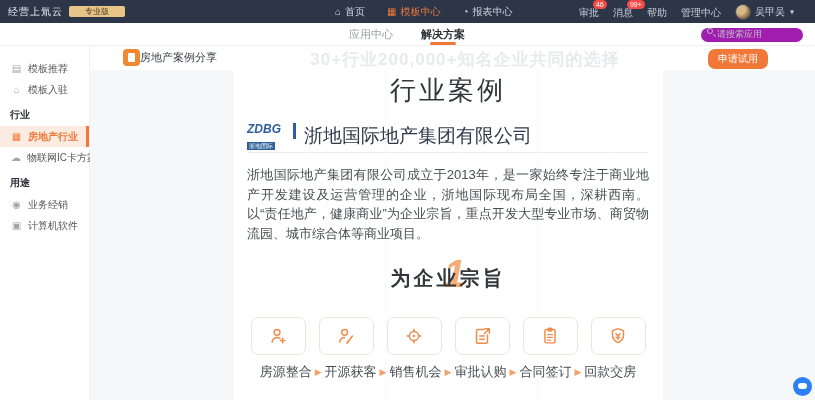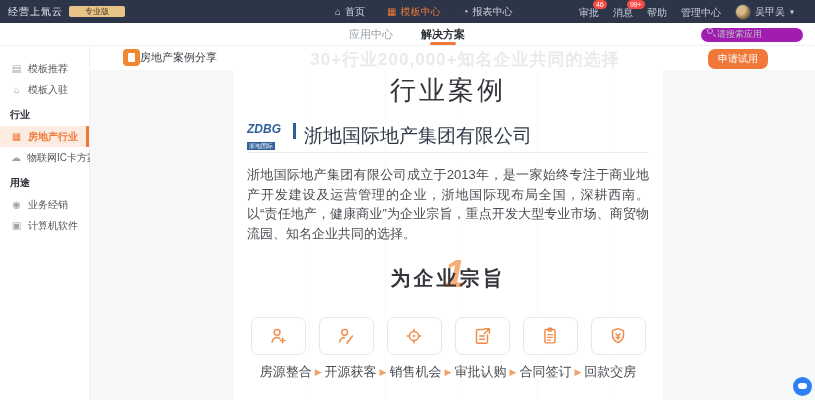--- a/index.html
+++ b/index.html
@@ -202,21 +202,21 @@
 
       <div class="company-row">
         <div class="logo-block">
           <div class="logo-top">ZDBG</div>
           <div class="logo-bottom">浙地国际</div>
         </div>
         <div class="logo-bar"></div>
         <div class="company-name">浙地国际地产集团有限公司</div>
       </div>
 
-      <p class="company-desc">浙地国际地产集团有限公司成立于2013年，是一家始终专注于商业地产开发建设及运营管理的企业，浙地国际现布局全国，深耕西南。以“责任地产，健康商业”为企业宗旨，重点开发大型专业市场、商贸物流园、知名企业共同的选择。</p>
+      <p class="company-desc">浙地国际地产集团有限公司成立于2013年，是一家始终专注于商业地产开发建设及运营管理的企业，浙地国际现布局全国，深耕西南。以“责任地产，健康商业”为企业宗旨，重点开发大型专业市场、商贸物流园、城市综合体等商业项目。</p>
 
       <div class="process-title-wrap">
         <span class="process-number">1</span>
         <span class="process-title">为企业宗旨</span>
       </div>
 
       <div class="steps-row">
         <div class="step-card">
           <svg width="22" height="22" viewBox="0 0 24 24" fill="none" stroke="#f08c4a" stroke-width="1.6" stroke-linecap="round" stroke-linejoin="round">
             <circle cx="11" cy="8" r="3.2"></circle>

